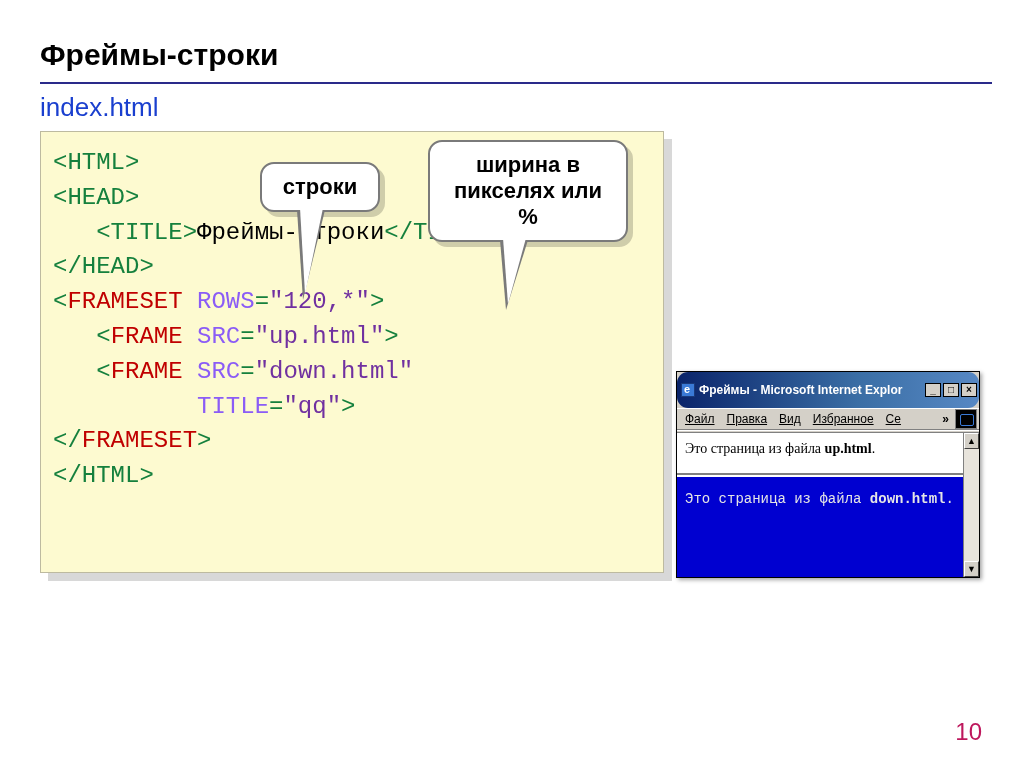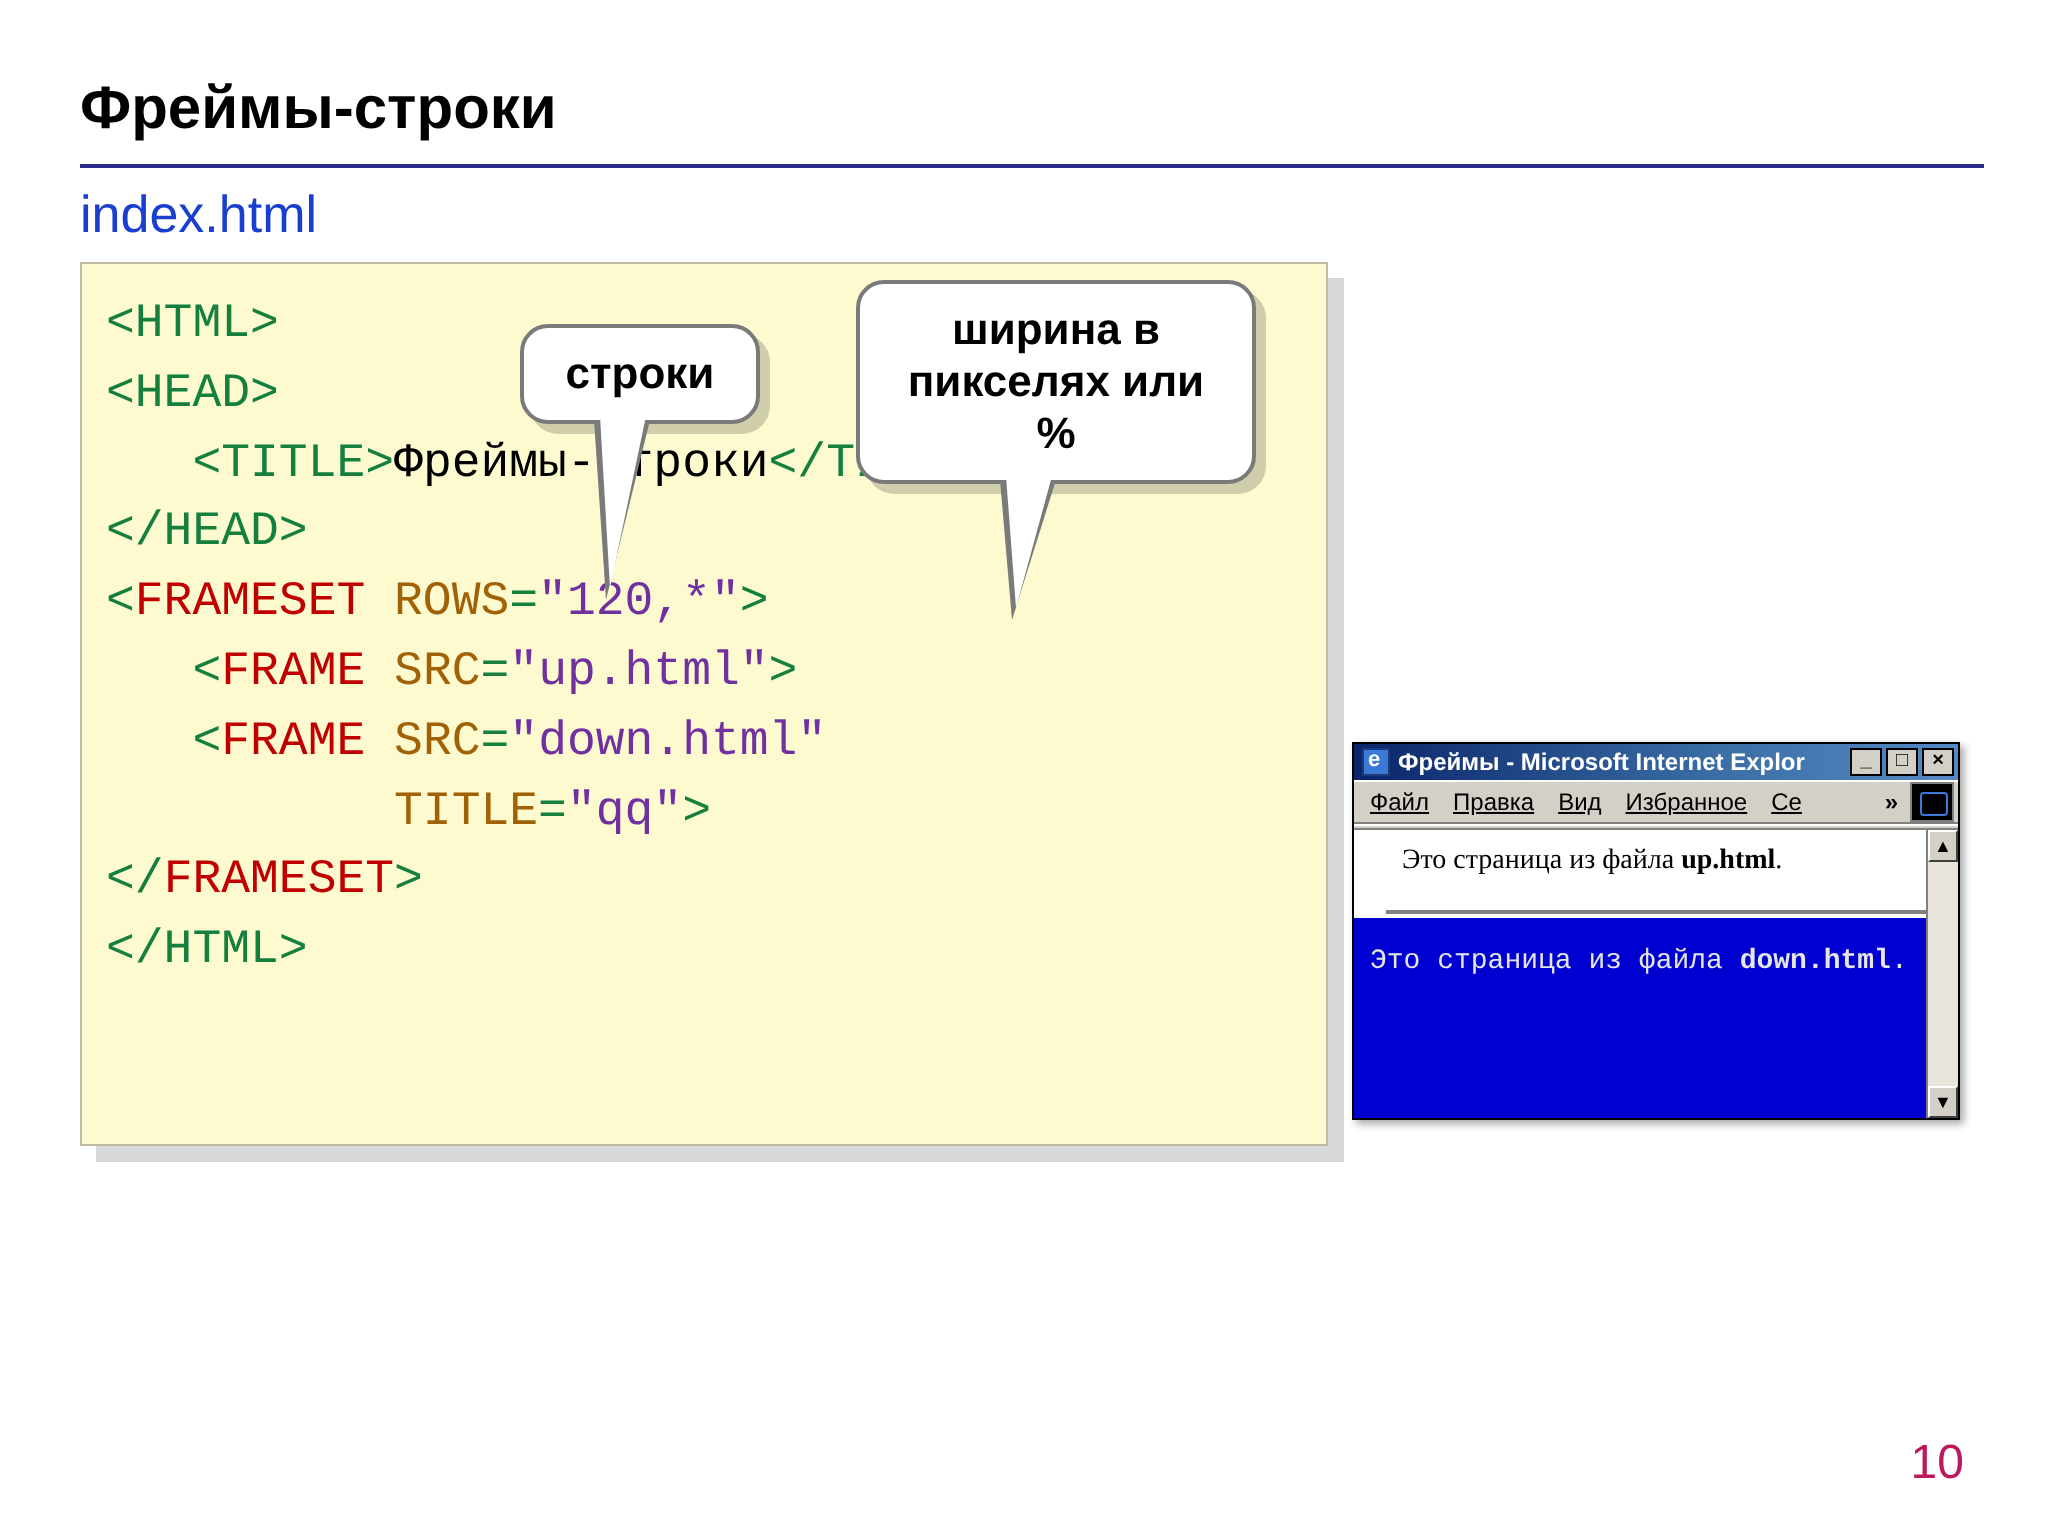--- a/index.html
+++ b/index.html
@@ -49,21 +49,21 @@
     border: 1px solid #bdbaa0;
     padding: 14px 12px;
     font-family: "Courier New", Courier, monospace;
     font-size: 24px;
     line-height: 1.45;
     white-space: pre;
     color: #000;
   }
   .tg-blue { color: #15803d; }
   .tg-red  { color: #c00000; }
-  .tg-grn  { color: #a16207; text-align: right; }
+  .tg-grn  { color: #8b5cf6; text-align: right; }
   .tg-pur  { color: #7030a0; }
 
   
   .callout {
     position: absolute;
     background: #fff;
     border: 2px solid #7a7a7a;
     border-radius: 14px;
     padding: 10px 16px;
     text-align: center;
@@ -114,26 +114,27 @@
     width: 304px;
     border: 1px solid #000;
     box-shadow: 2px 2px 4px rgba(0,0,0,0.35);
     font-family: Tahoma, Arial, sans-serif;
     font-size: 12px;
     background: #d4d0c8;
   }
   .ie-titlebar {
     display: flex;
     align-items: center;
-    height: 18px;
+    height: 36px;
     background: linear-gradient(90deg, #0a246a, #3a6ea5 60%, #5788c4);
     color: #fff;
     padding: 0 2px 0 4px;
     font-weight: bold;
     font-size: 12px;
+    border-radius: 11px;
   }
   .ie-tb-icon {
     width: 14px; height: 14px;
     background: #3a7ad6;
     margin-right: 4px;
     border: 1px solid #1a3a7a;
     position: relative;
     flex: 0 0 auto;
   }
   .ie-tb-icon::after {
@@ -220,21 +221,21 @@
     border-bottom-color: #404040;
     font-size: 9px;
     text-align: center;
     line-height: 14px;
     color: #000;
   }
   .ie-sc-track { position: absolute; top: 16px; bottom: 16px; left: 0; right: 0; background: #e8e4dc; }
   .ie-sc-bot { position: absolute; bottom: 0; left: 0; right: 0; }
   .ie-frame-top {
     position: absolute;
-    left: 16px; right: 16px; top: 0;
+    left: 0; right: 16px; top: 0;
     height: 42px;
     background: #fff;
     padding: 8px 8px;
     font-family: "Times New Roman", serif;
     font-size: 14px;
     border-bottom: 2px solid #808080;
   }
   .ie-frame-bot {
     position: absolute;
     left: 0; right: 16px; top: 44px; bottom: 0;

